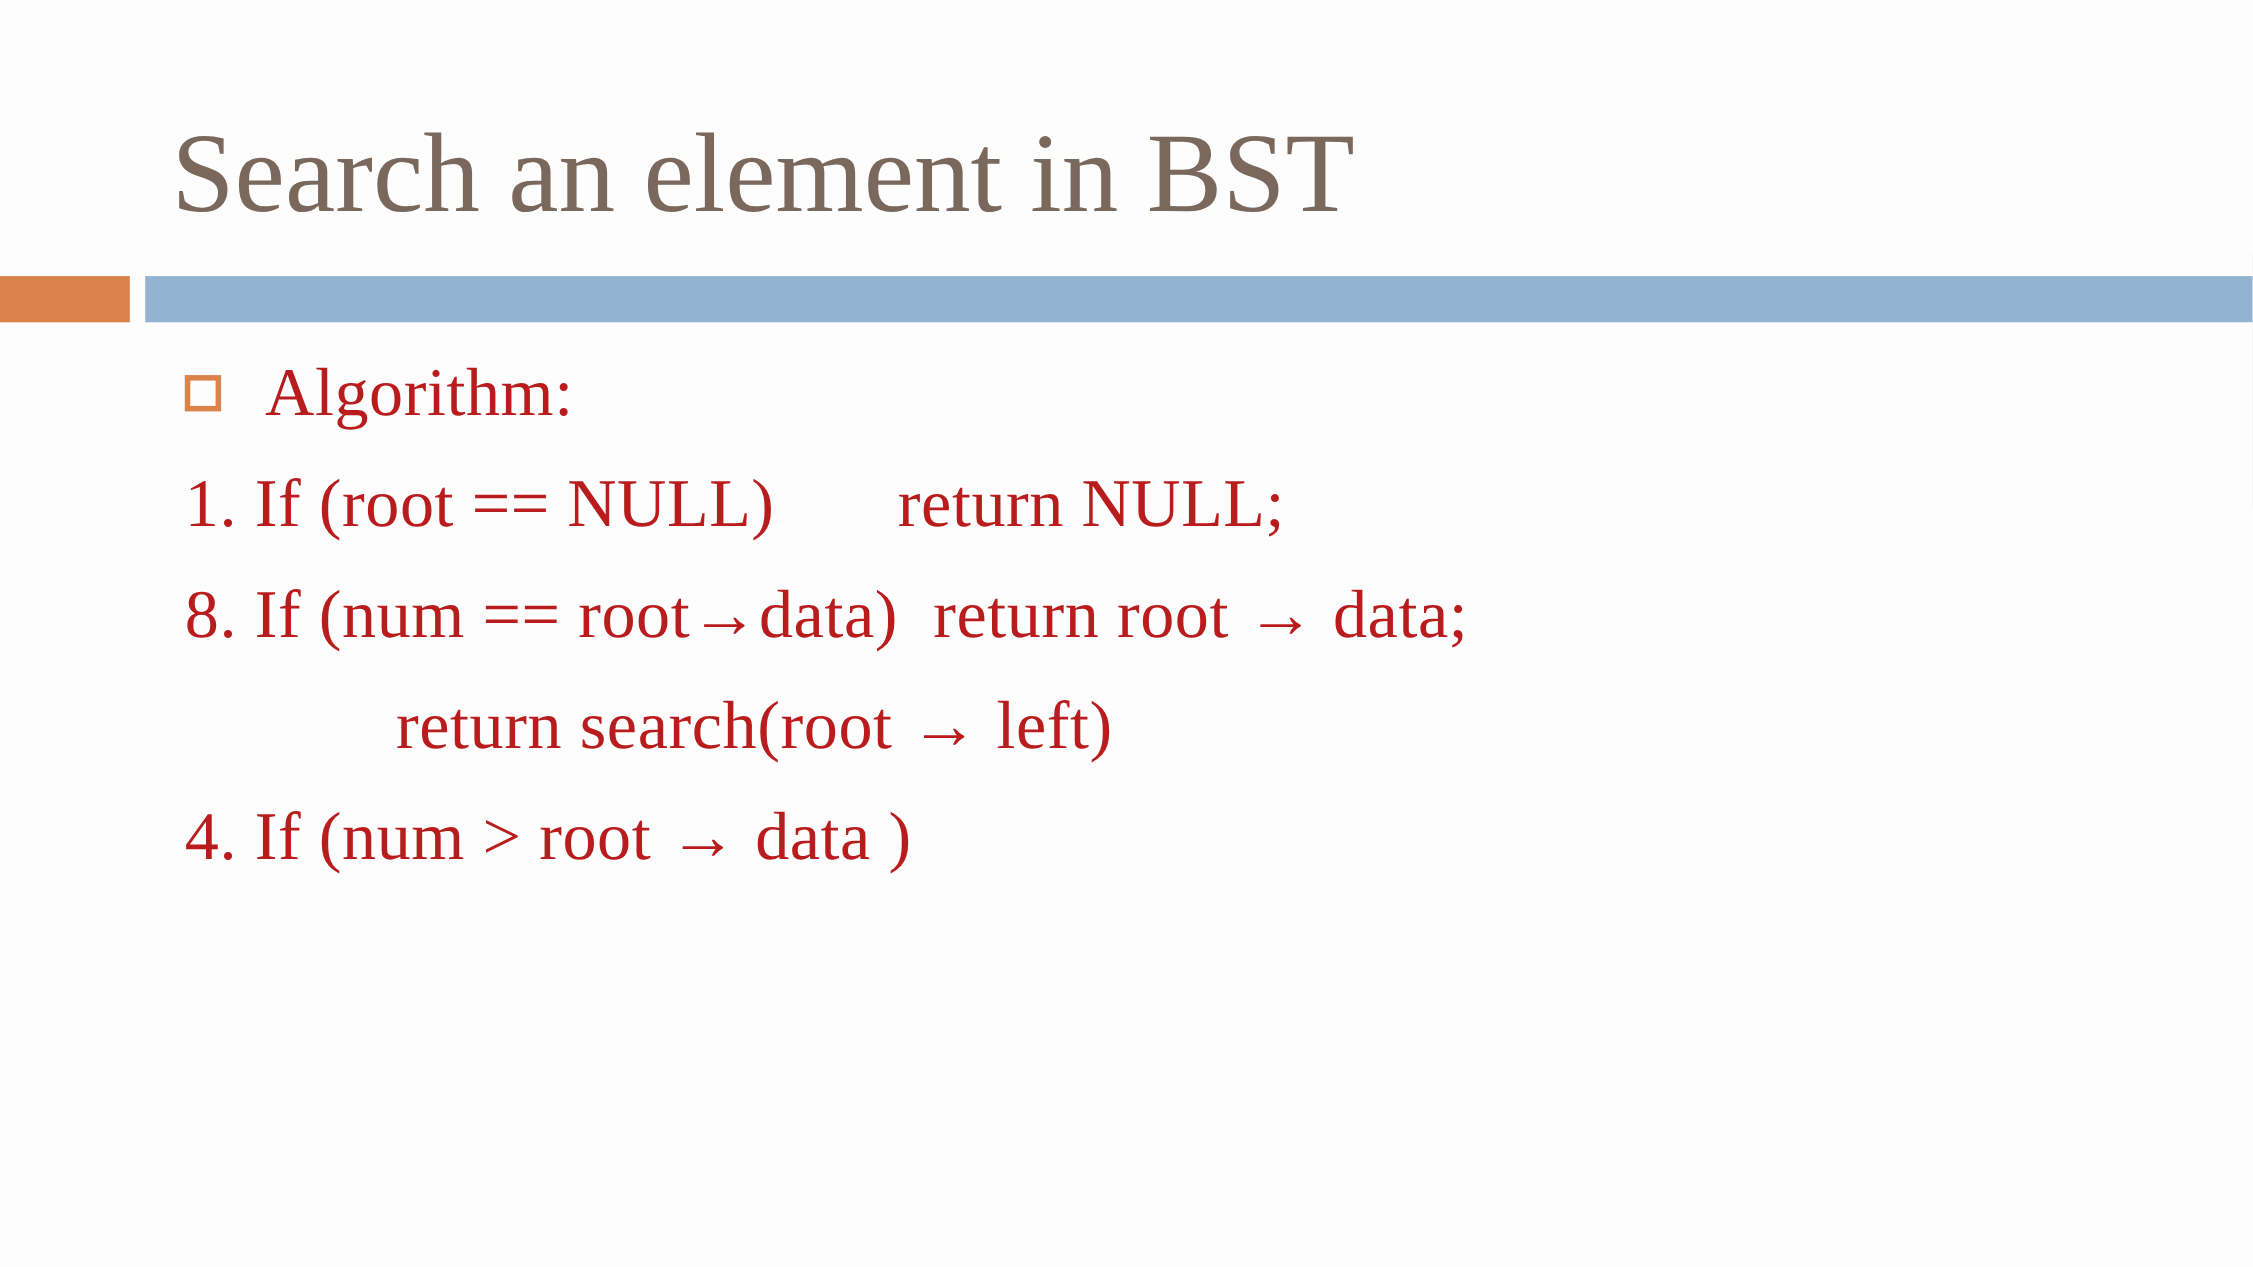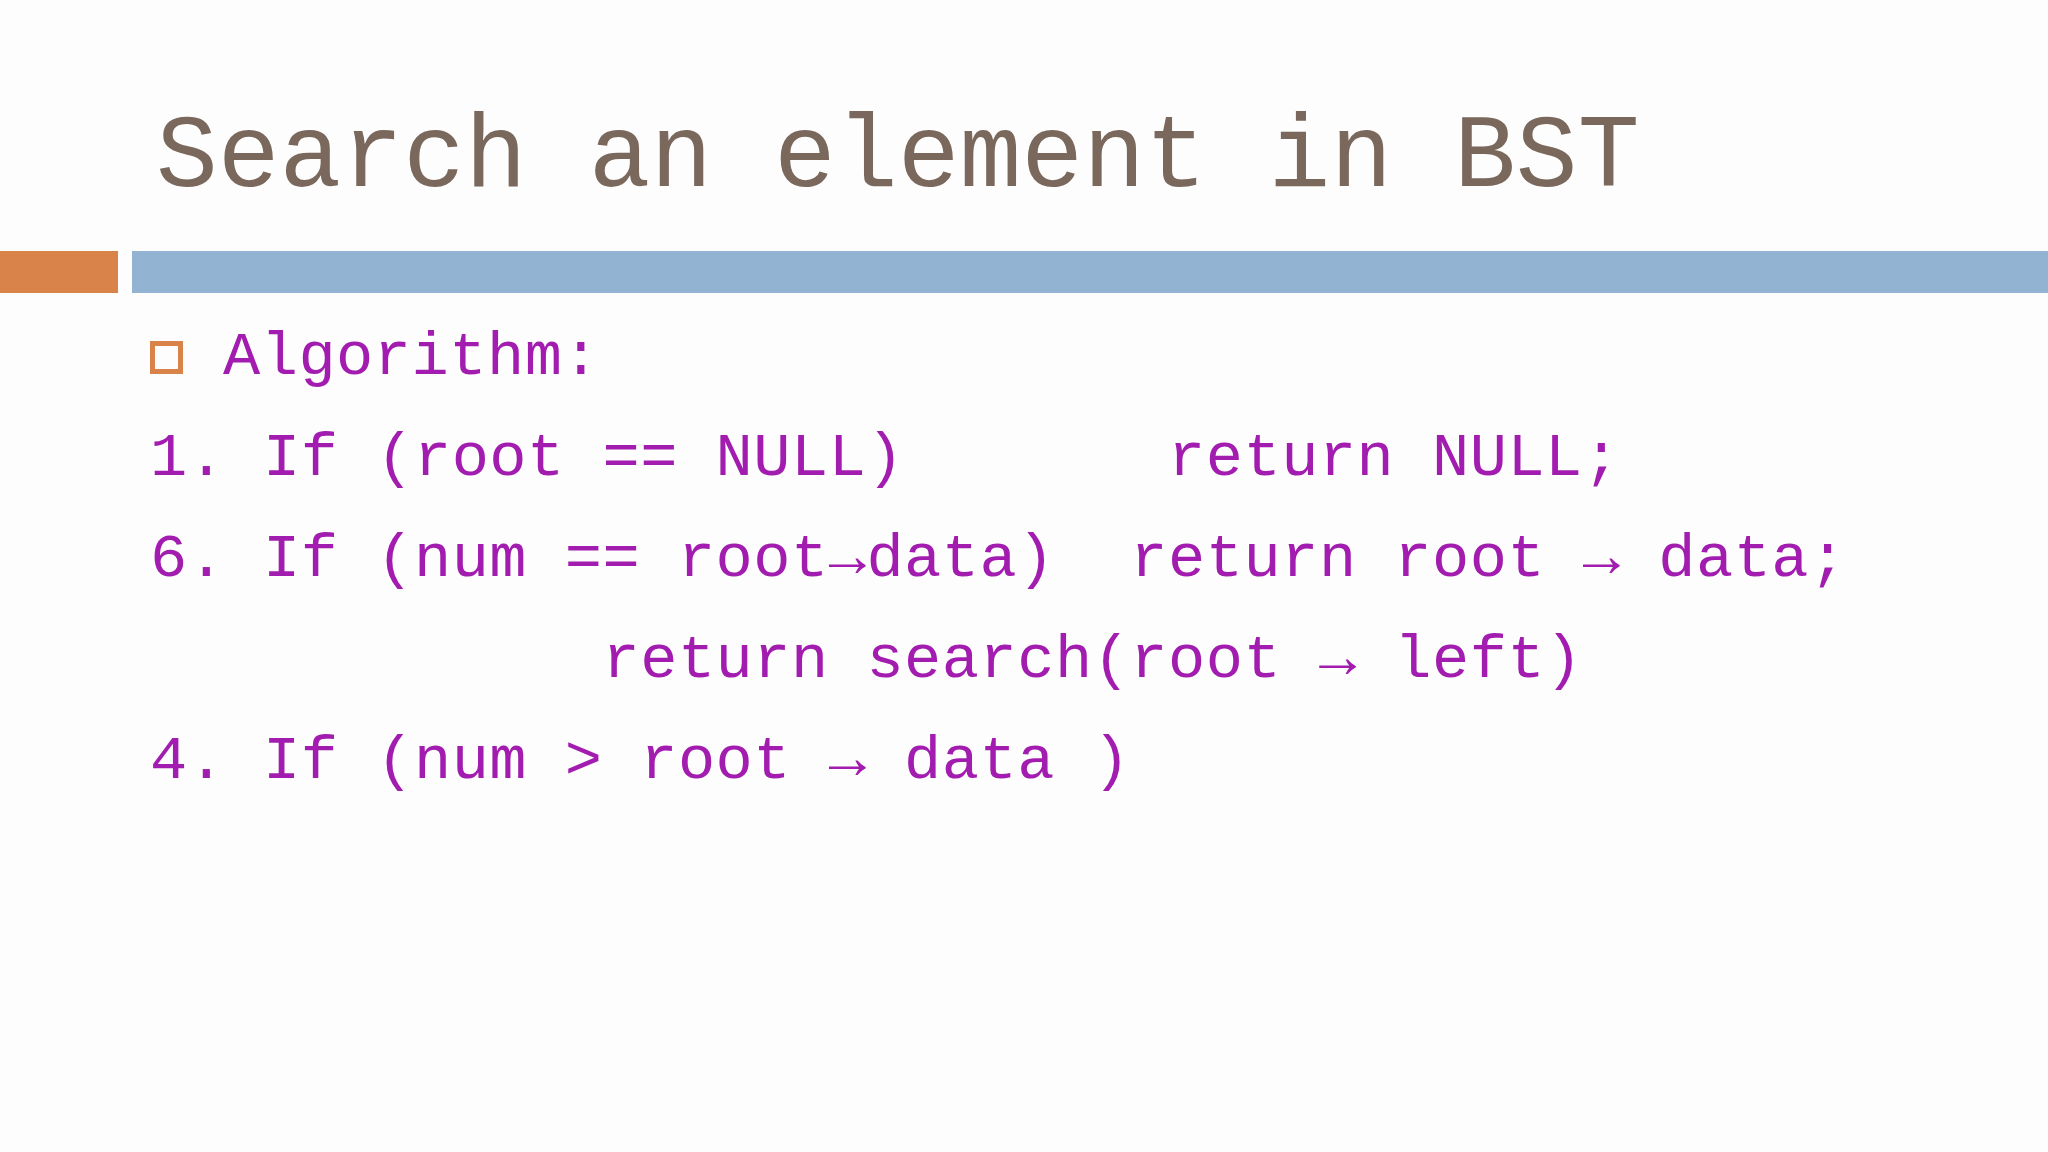--- a/index.html
+++ b/index.html
@@ -6,21 +6,21 @@
     margin: 0;
     padding: 0;
     background: #e8e8e8;
   }
   .slide {
     position: relative;
     width: 2048px;
     height: 1152px;
     background: #fdfdfd;
     overflow: hidden;
-    font-family: Liberation Mono, monospace;
+    font-family: Liberation Serif, serif;
   }
   .slide-title {
     position: absolute;
     left: 156px;
     top: 102px;
     font-size: 103px;
     line-height: 1.1;
     font-weight: 400;
     letter-spacing: 0px;
     color: var(--title-color, #7a685c);
@@ -37,23 +37,23 @@
   .accent-bar-blue {
     position: absolute;
     left: 132px;
     top: 251px;
     width: 1916px;
     height: 42px;
     background: var(--blue, #92b4d2);
   }
   .body-block {
     position: absolute;
-    left: 150px;
+    left: 168px;
     top: 307px;
-    color: #a21caf;
+    color: #b91c1c;
     font-size: 62px;
     line-height: 101px;
     letter-spacing: 0.5px;
   }
   .bullet-row {
     display: flex;
     align-items: center;
     height: 101px;
   }
   .bullet-square {
@@ -82,21 +82,21 @@
 
   <div class="body-block">
 
     <div class="bullet-row">
       <span class="bullet-square"></span>
       <span>Algorithm:</span>
     </div>
 
     <div class="code-line">1. If (root == NULL)       return NULL;</div>
 
-    <div class="code-line">6. If (num == root→data)  return root → data;</div>
+    <div class="code-line">8. If (num == root→data)  return root → data;</div>
 
 
     <div class="code-line">            return search(root → left)</div>
 
     <div class="code-line">4. If (num &gt; root → data )</div>
 
 
   </div>
 </div>
 

